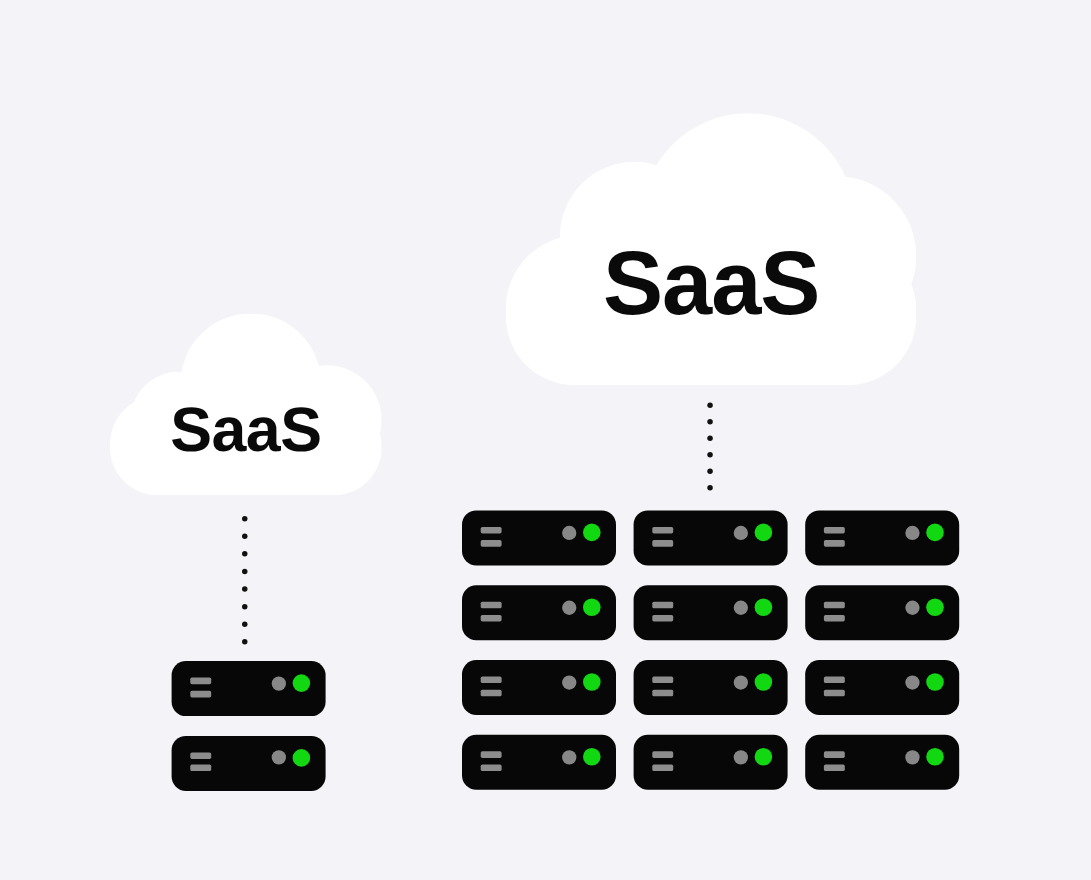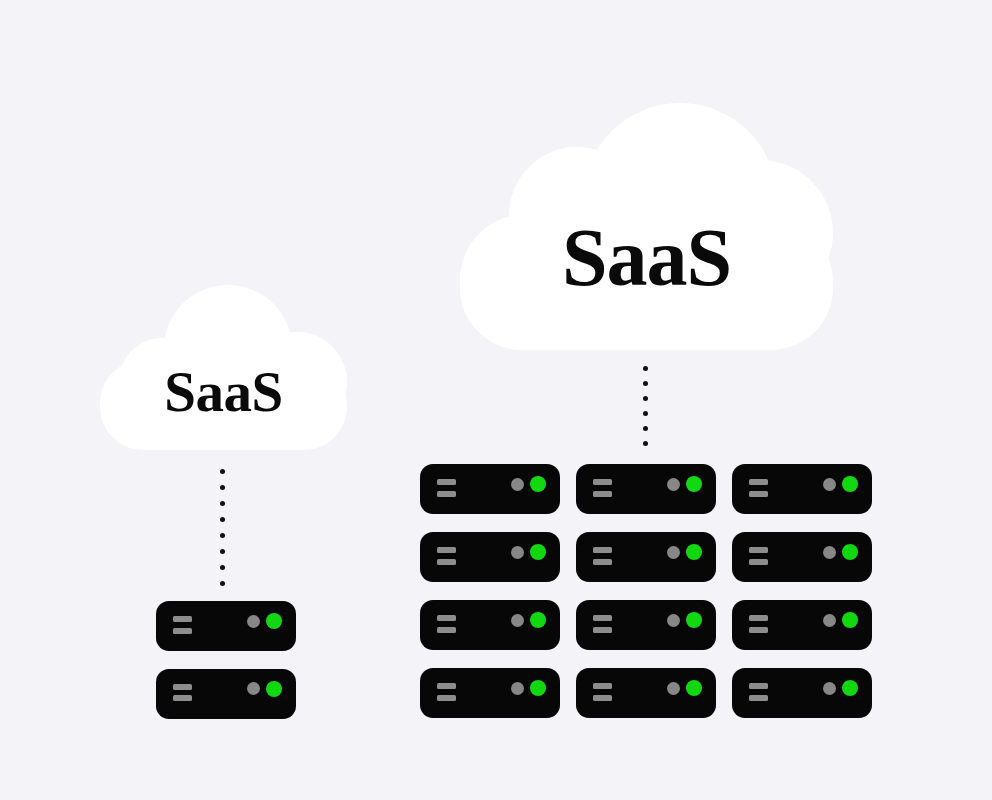--- a/index.html
+++ b/index.html
@@ -16,21 +16,21 @@
   html,body{width:992px;height:800px;}
   body{
     background:var(--bg);
     font-family:"Liberation Sans","DejaVu Sans",sans-serif;
     overflow:hidden;
     position:relative;
   }
   .stage{position:absolute;inset:0;}
 
   
-  .cloud{position:absolute;font-family:Liberation Serif, serif;}
+  .cloud{position:absolute;}
   .cloud svg{position:absolute;inset:0;width:100%;height:100%;display:block;}
   .cloud-small{left:100px;top:285px;width:247px;height:165px;}
   .cloud-large{left:460px;top:103px;width:373px;height:247px;}
   .cloud-label{
     position:absolute;inset:0;
     display:flex;align-items:center;justify-content:center;
     font-weight:700;color:var(--label-text);line-height:1;
   }
   .label-small{padding-top:47px;font-size:57px;letter-spacing:-0.5px;}
   .label-large{padding-top:63px;font-size:82px;letter-spacing:-1px;}

